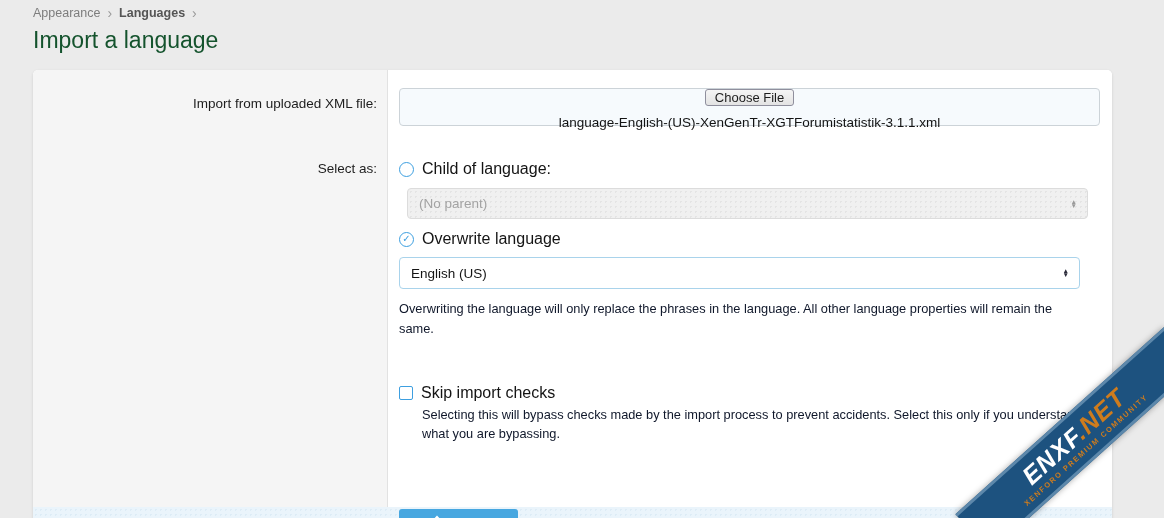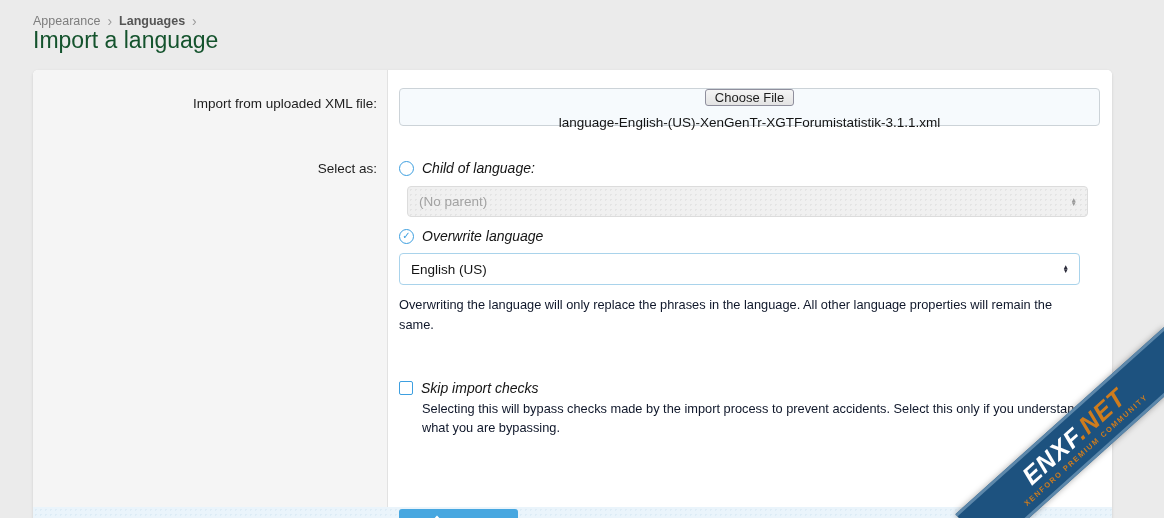--- a/index.html
+++ b/index.html
@@ -8,21 +8,21 @@
     background: #ebebeb;
     font-family: "Liberation Sans", "DejaVu Sans", sans-serif;
     color: #141414;
     position: relative;
   }
 
   
   .breadcrumb {
     position: absolute; left: 33px; top: 6px;
     font-size: 12.5px; color: #8a8a8a;
-    display: flex; align-items: flex-start; gap: 7px; margin-top: 8px;
+    display: flex; align-items: flex-start; gap: 7px;
   }
   .breadcrumb .crumb { color: #7d7d7d; cursor: pointer; }
   .breadcrumb .crumb.current { color: #555; font-weight: bold; }
   .breadcrumb .sep { color: #9a9a9a; font-size: 14px; line-height: 1; }
 
   .page-title {
     position: absolute; left: 33px; top: 27px;
     font-size: 23px; font-weight: 400; color: #14532d;
   }
 
@@ -68,21 +68,21 @@
   .radio {
     width: 15px; height: 15px; border-radius: 50%;
     border: 1.5px solid #3d9fe0; background: #fff; flex: 0 0 auto;
     display: flex; align-items: center; justify-content: center;
   }
   .radio .check { font-size: 10px; color: #3d9fe0; line-height: 1; font-weight: bold; }
   .checkbox {
     width: 14px; height: 14px; border-radius: 2px;
     border: 1.5px solid #3d9fe0; background: #fff; flex: 0 0 auto;
   }
-  .choice-text { font-size: 14px; color: #141414; font-style: italic; }
+  .choice-text { font-size: 16px; color: #141414; }
 
   .select-box {
     width: 681px; height: 31px; margin: 10px 0 11px 8px; border-radius: 4px;
     display: flex; align-items: center; justify-content: space-between;
     padding: 0 10px 0 11px; font-size: 13.5px; cursor: pointer;
   }
   .select-disabled {
     background: #f0f0f0;
     background-image: radial-gradient(#e4e4e4 1px, transparent 1px);
     background-size: 5px 5px;

